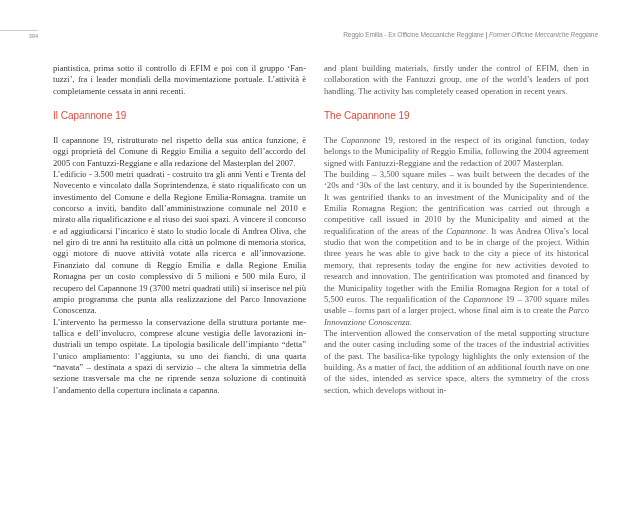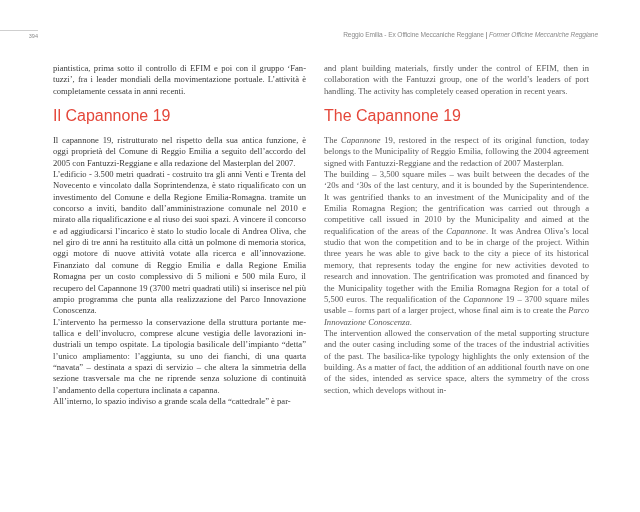--- a/index.html
+++ b/index.html
@@ -25,21 +25,21 @@
     position: absolute; top: 63px;
     font-size: 8.6px; line-height: 11.35px; color: #3a3a3a; text-align: justify;
     hyphens: manual;
   }
   .col.left { left: 53px; width: 253px; }
   .col.right { left: 324px; width: 265px; color: #585858; }
   .col p { margin: 0; }
   .col p.intro { margin-bottom: 13px; }
   .heading {
     font-family: "Liberation Sans", "DejaVu Sans", sans-serif;
-    font-size: 16px; color: #e4473a; line-height: 12px; margin: 0 0 13px 0; font-weight: normal;
+    font-size: 10px; color: #e4473a; line-height: 12px; margin: 0 0 13px 0; font-weight: normal;
   }
   .heading .it { }
   em { }
 </style>
 </head>
 <body>
 
 <div class="rule"></div>
 <div class="page-num">394</div>
 
@@ -48,21 +48,20 @@
   <span class="sep">|</span>
   <span class="en">Former Officine Meccaniche Reggiane</span>
 </div>
 
 <div class="col left">
   <p class="intro">piantistica, prima sotto il controllo di EFIM e poi con il gruppo ‘Fan­tuzzi’, fra i leader mondiali della movimentazione portuale. L’attività è completamente cessata in anni recenti.</p>
   <h2 class="heading">Il Capannone 19</h2>
   <p>Il capannone 19, ristrutturato nel rispetto della sua antica funzione, è oggi proprietà del Comune di Reggio Emilia a seguito dell’accordo del 2005 con Fantuzzi-Reggiane e alla redazione del Masterplan del 2007.</p>
   <p>L’edificio - 3.500 metri quadrati - costruito tra gli anni Venti e Trenta del Novecento e vincolato dalla Soprintendenza, è stato riqualificato con un investimento del Comune e della Regione Emilia-Romagna. tramite un concorso a inviti, bandito dall’amministrazione comunale nel 2010 e mirato alla riqualificazione e al riuso dei suoi spazi. A vin­cere il concorso e ad aggiudicarsi l’incarico è stato lo studio locale di Andrea Oliva, che nel giro di tre anni ha restituito alla città un pol­mone di memoria storica, oggi motore di nuove attività votate alla ricerca e all’innovazione. Finanziato dal comune di Reggio Emilia e dalla Regione Emilia Romagna per un costo complessivo di 5 milioni e 500 mila Euro, il recupero del Capannone 19 (3700 metri quadrati utili) si inserisce nel più ampio programma che punta alla realizzazione del Parco Innovazione Conoscenza.</p>
   <p>L’intervento ha permesso la conservazione della struttura portante me­tallica e dell’involucro, comprese alcune vestigia delle lavorazioni in­dustriali un tempo ospitate. La tipologia basilicale dell’impianto “det­ta” l’unico ampliamento: l’aggiunta, su uno dei fianchi, di una quarta “navata” – destinata a spazi di servizio – che altera la simmetria della sezione trasversale ma che ne riprende senza soluzione di continuità l’andamento della copertura inclinata a capanna.</p>
-  <p>All’interno, lo spazio indiviso a grande scala della “cattedrale” è par-</p>
 </div>
 
 <div class="col right">
   <p class="intro">and plant building materials, firstly under the control of EFIM, then in collaboration with the Fantuzzi group, one of the world’s leaders of port handling. The activity has completely ceased operation in recent years.</p>
   <h2 class="heading"><span>The </span><span class="it">Capannone 19</span></h2>
   <p><span>The </span><em>Capannone</em><span> 19, restored in the respect of its original function, to­day belongs to the Municipality of Reggio Emilia, following the 2004 agreement signed with Fantuzzi-Reggiane and the redaction of 2007 Masterplan.</span></p>
   <p><span>The building – 3,500 square miles – was built between the decades of the ‘20s and ‘30s of the last century, and it is bounded by the Superin­tendence. It was gentrified thanks to an investment of the Municipality and of the Emilia Romagna Region; the gentrification was carried out through a competitive call issued in 2010 by the Municipality and aimed at the requalification of the areas of the </span><em>Capannone</em><span>. It was An­drea Oliva’s local studio that won the competition and to be in charge of the project. Within three years he was able to give back to the city a piece of its historical memory, that represents today the engine for new activities devoted to research and innovation. The gentrification was promoted and financed by the Municipality together with the Emilia Romagna Region for a total of 5,500 euros. The requalification of the </span><em>Capannone</em><span> 19 – 3700 square miles usable – forms part of a larger project, whose final aim is to create the </span><em>Parco Innovazione Conoscenza</em><span>.</span></p>
   <p>The intervention allowed the conservation of the metal supporting structure and the outer casing including some of the traces of the in­dustrial activities of the past. The basilica-like typology highlights the only extension of the building. As a matter of fact, the addition of an additional fourth nave on one of the sides, intended as service space, alters the symmetry of the cross section, which develops without in-</p>
 </div>
 

